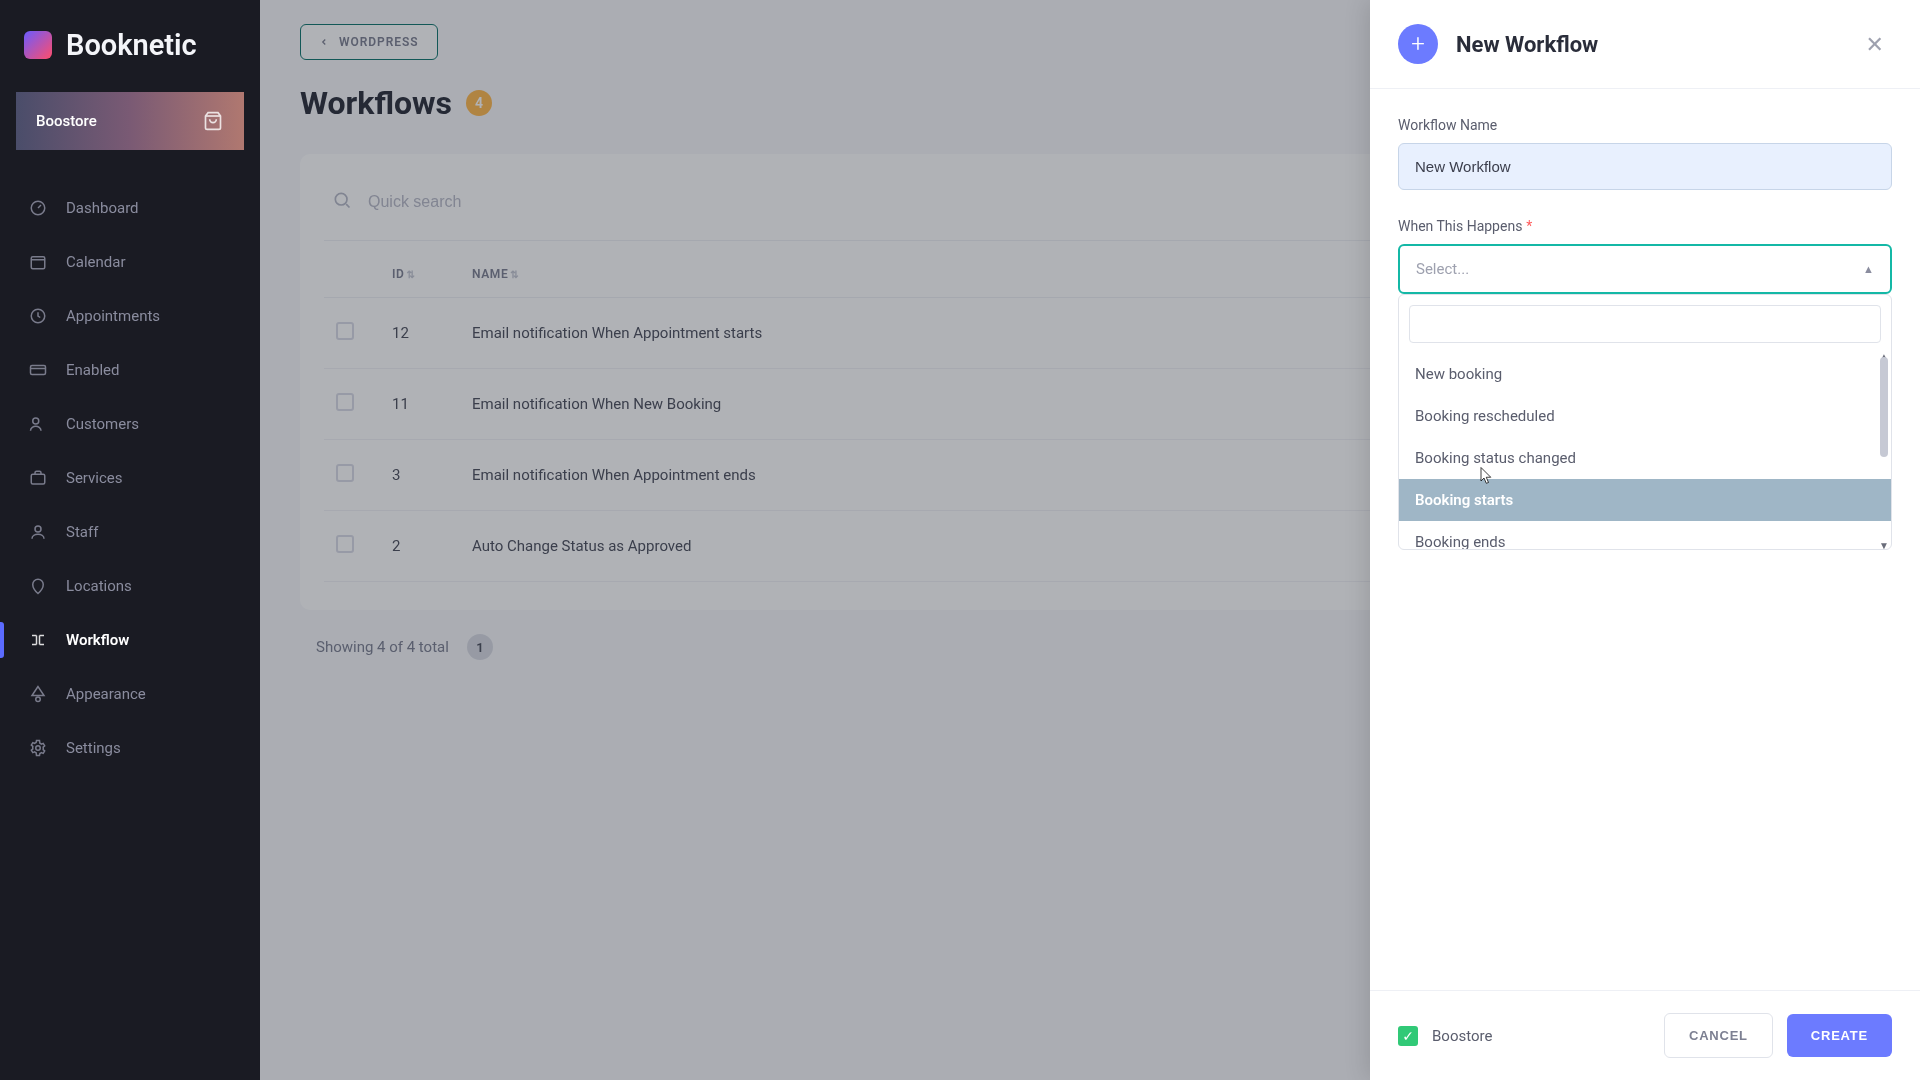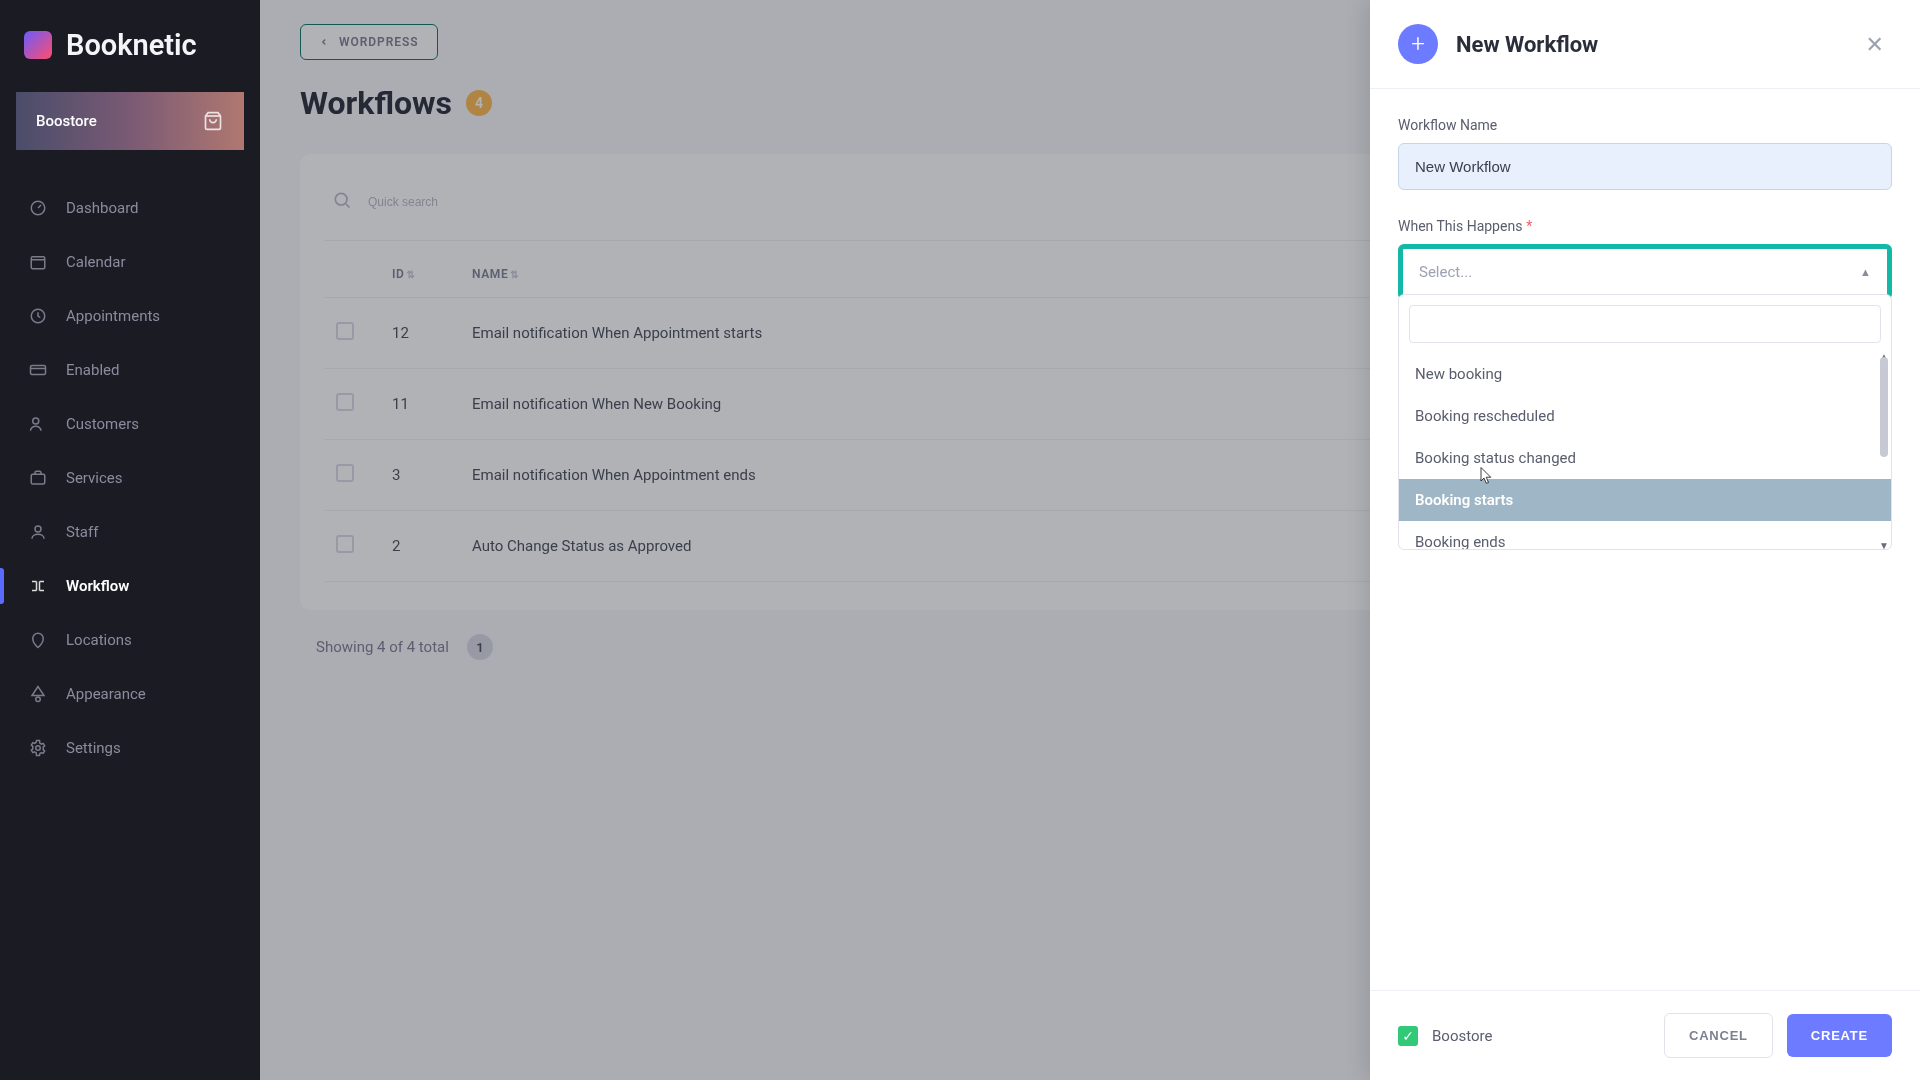--- a/index.html
+++ b/index.html
@@ -26,42 +26,42 @@
   }
   .breadcrumb { padding: 24px 40px 0; }
   .bc-pill { display: inline-flex; align-items: center; gap: 10px; border: 1px solid #0f766e; background: #fff; border-radius: 6px; padding: 10px 18px; font-size: 12px; font-weight: 600; letter-spacing: .08em; color: #7d8092; }
   .page-head { padding: 24px 40px 8px; display: flex; align-items: center; gap: 14px; }
   .page-title { font-size: 32px; font-weight: 700; color: #2a2d3a; }
   .count-badge { background: #ffb84d; color: #fff; font-size: 14px; font-weight: 600; border-radius: 50%; width: 26px; height: 26px; display: flex; align-items: center; justify-content: center; }
 
   .card { margin: 24px 40px 0; background: #fff; border-radius: 10px; padding: 22px 24px 28px; }
   .searchbar { display: flex; align-items: center; gap: 16px; padding: 14px 8px 26px; border-bottom: 1px solid #eef0f5; }
   .search-icon { color: #b5b8c7; }
-  .search-input { border: none; outline: none; font-size: 12px; width: 100%; color: #8b5cf6; background: transparent; }
+  .search-input { border: none; outline: none; font-size: 16px; width: 100%; color: #8b5cf6; background: transparent; }
   .search-input::placeholder { color: #b8bac8; }
   table { width: 100%; border-collapse: collapse; margin-top: 4px; }
   th { text-align: left; font-size: 12px; font-weight: 600; letter-spacing: .05em; color: #7d8092; padding: 22px 12px 16px; border-bottom: 1px solid #eef0f5; }
   th .sort { font-size: 10px; margin-left: 2px; color: #c3c6d2; }
   tbody tr { border-bottom: 1px solid #f1f2f6; }
   td { padding: 24px 12px; font-size: 15px; color: #4c4f5d; }
   .chk { width: 18px; height: 18px; border: 2px solid #d9dbe6; border-radius: 3px; display: inline-block; }
   .pagination { display: flex; align-items: center; gap: 18px; padding: 24px 56px; font-size: 15px; color: #7d8092; }
   .page-pill { width: 26px; height: 26px; border-radius: 50%; background: #d9dbe4; color: #4c4f5d; font-size: 13px; font-weight: 600; display: flex; align-items: center; justify-content: center; }
 
   
   .drawer { position: fixed; z-index: 10; top: 0; right: 0; bottom: 0; width: 550px; background: #fff; display: flex; flex-direction: column; box-shadow: -4px 0 22px rgba(0,0,0,.12); }
   .drawer-head { display: flex; align-items: center; gap: 18px; padding: 24px 28px; border-bottom: 1px solid #eef0f5; }
   .plus-badge { width: 40px; height: 40px; border-radius: 50%; background: #6c7bff; color: #fff; font-size: 24px; font-weight: 300; display: flex; align-items: center; justify-content: center; }
   .drawer-title { font-size: 22px; font-weight: 700; color: #2a2d3a; flex: 1; }
   .close-x { color: #9ea1af; font-size: 22px; cursor: pointer; padding: 4px 8px; }
   .drawer-body { flex: 1; padding: 28px 28px; overflow-y: auto; position: relative; }
   .form-label { font-size: 14px; color: #5a5d6d; margin-bottom: 10px; display: block; }
   .form-label .req { color: #ff5b5b; margin-left: 4px; }
   .form-input { width: 100%; border: 1px solid #c7d5e8; background: #e8f0fe; border-radius: 6px; padding: 14px 16px; font-size: 15px; color: #3b3e4c; margin-bottom: 28px; }
-  .form-select { width: 100%; border: 5px solid #14b8a6; border-radius: 6px; padding: 14px 16px; font-size: 15px; color: #9ea1af; display: flex; align-items: center; justify-content: space-between; cursor: pointer; }
+  .form-select { width: 100%; border: 2px solid #14b8a6; border-radius: 6px; padding: 14px 16px; font-size: 15px; color: #9ea1af; display: flex; align-items: center; justify-content: space-between; cursor: pointer; }
   .dropdown { position: relative; }
   .dropdown-panel { position: absolute; left: 0; right: 0; top: 50px; border: 1px solid #e0e3ea; border-radius: 6px; background: #fff; z-index: 2; }
   .dropdown-searchwrap { padding: 10px; }
   .dropdown-search { width: 100%; border: 1px solid #e0e3ea; border-radius: 4px; padding: 10px 12px; font-size: 14px; }
   .dropdown-list { max-height: 196px; overflow-y: auto; position: relative; }
   .dropdown-item { padding: 12px 16px; font-size: 15px; color: #5a5d6d; cursor: pointer; }
   .dropdown-item.highlight { background: #9fb6c6; color: #fff; font-weight: 600; }
   .scroll-indicator { position: absolute; right: 3px; top: 4px; width: 8px; height: 100px; background: #c6c9d4; border-radius: 4px; }
   .arrow-indicator { position: absolute; right: 2px; font-size: 10px; color: #6a6d7a; }
 
@@ -149,40 +149,40 @@
     </div>
     <div class="nav-item">
       <span class="nav-icon">
           <svg width="18" height="18" viewBox="0 0 24 24" fill="none" stroke="currentColor" stroke-width="2">
             <circle cx="12" cy="8" r="4"></circle>
             <path d="M4 21c0-4 4-6 8-6s8 2 8 6"></path>
           </svg>
         </span>
       <span>Staff</span>
     </div>
+    <div class="nav-item">
+      <span class="nav-icon">
+          <svg width="18" height="18" viewBox="0 0 24 24" fill="none" stroke="currentColor" stroke-width="2">
+            <path d="M12 22s7-6 7-12a7 7 0 1 0-14 0c0 6 7 12 7 12Z"></path>
+          </svg>
+        </span>
+      <span>Locations</span>
+    </div>
     <div class="nav-item active">
       <span class="nav-icon">
           <svg width="18" height="18" viewBox="0 0 24 24" fill="none" stroke="currentColor" stroke-width="2">
             <path d="M4 6h6"></path>
             <path d="M14 6h6"></path>
             <path d="M4 18h6"></path>
             <path d="M14 18h6"></path>
             <path d="M10 6v12"></path>
             <path d="M14 6v12"></path>
           </svg>
         </span>
       <span>Workflow</span>
-    </div>
-    <div class="nav-item">
-      <span class="nav-icon">
-          <svg width="18" height="18" viewBox="0 0 24 24" fill="none" stroke="currentColor" stroke-width="2">
-            <path d="M12 22s7-6 7-12a7 7 0 1 0-14 0c0 6 7 12 7 12Z"></path>
-          </svg>
-        </span>
-      <span>Locations</span>
     </div>
     <div class="nav-item">
       <span class="nav-icon">
           <svg width="18" height="18" viewBox="0 0 24 24" fill="none" stroke="currentColor" stroke-width="2">
             <path d="M12 2 4 14h16Z"></path>
             <circle cx="12" cy="19" r="3"></circle>
           </svg>
         </span>
       <span>Appearance</span>
     </div>

